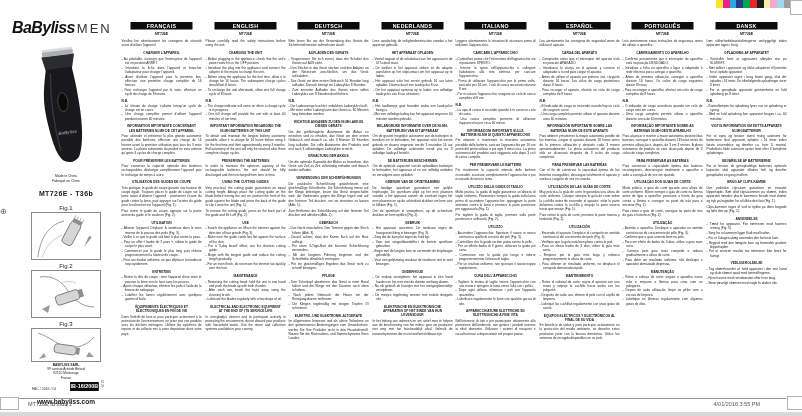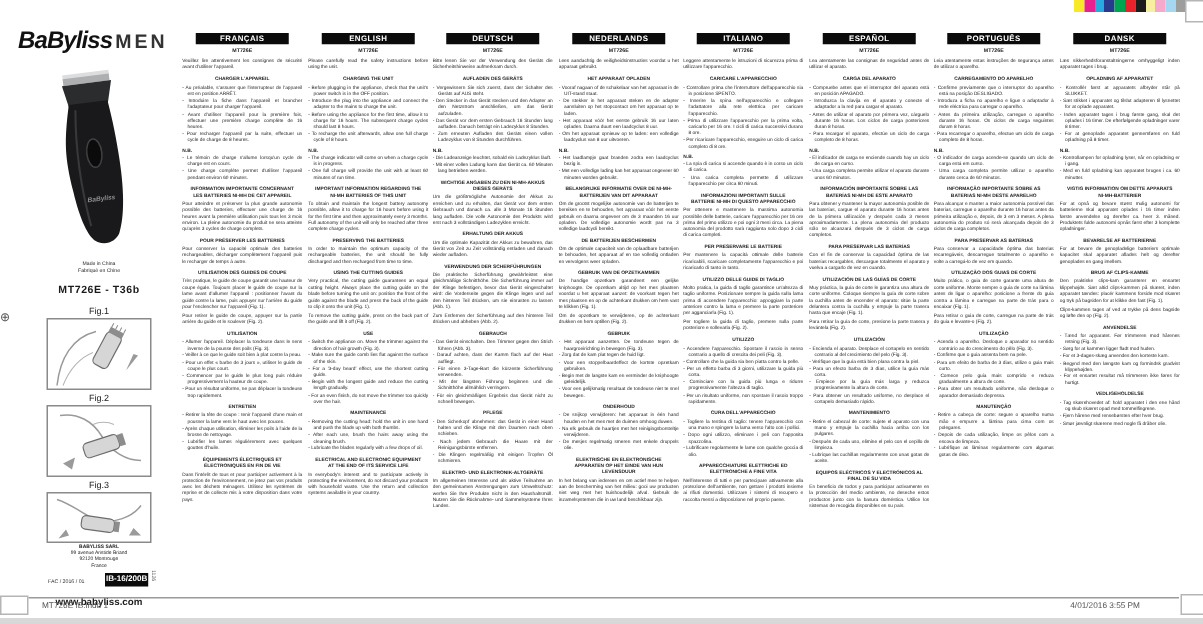--- a/index.html
+++ b/index.html
@@ -1,21 +1,21 @@
 <!DOCTYPE html>
 <html><head>
 <meta charset="utf-8">
 <style>
   html,body{margin:0;padding:0;background:#ffffff;}
   #page{position:relative;width:802px;height:416px;background:#ffffff;overflow:hidden;
         font-family:"Liberation Sans",sans-serif;color:#1b1b1b;}
   
   #logo{position:absolute;left:12px;top:19px;white-space:nowrap;}
   #logo .brand{font-size:16px;font-weight:bold;font-style:italic;letter-spacing:-0.6px;color:#111;}
-  #logo .suffix{font-size:13px;font-weight:bold;letter-spacing:2px;color:#333;margin-left:2px;}
+  #logo .suffix{font-size:13px;font-weight:normal;letter-spacing:2px;color:#333;margin-left:2px;}
   
   #colorbar{position:absolute;left:716px;top:0;height:8px;display:flex;}
   #colorbar .sw{width:6.8px;height:8px;}
   .notch{position:absolute;background:#fff;border:0.5px solid #b5b5b5;}
   
   .col{position:absolute;top:22px;width:81px;height:382px;overflow:hidden;}
   .colin{width:162px;transform:scale(0.5);transform-origin:0 0;}
   .colbar{width:124px;height:15px;background:#0b0b0b;color:#fff;margin:0 auto;
           text-align:center;font-weight:bold;font-size:10.5px;line-height:15.5px;letter-spacing:.6px;}
   .colmodel{text-align:center;font-size:7px;font-weight:bold;margin:5px 0 7px;}

